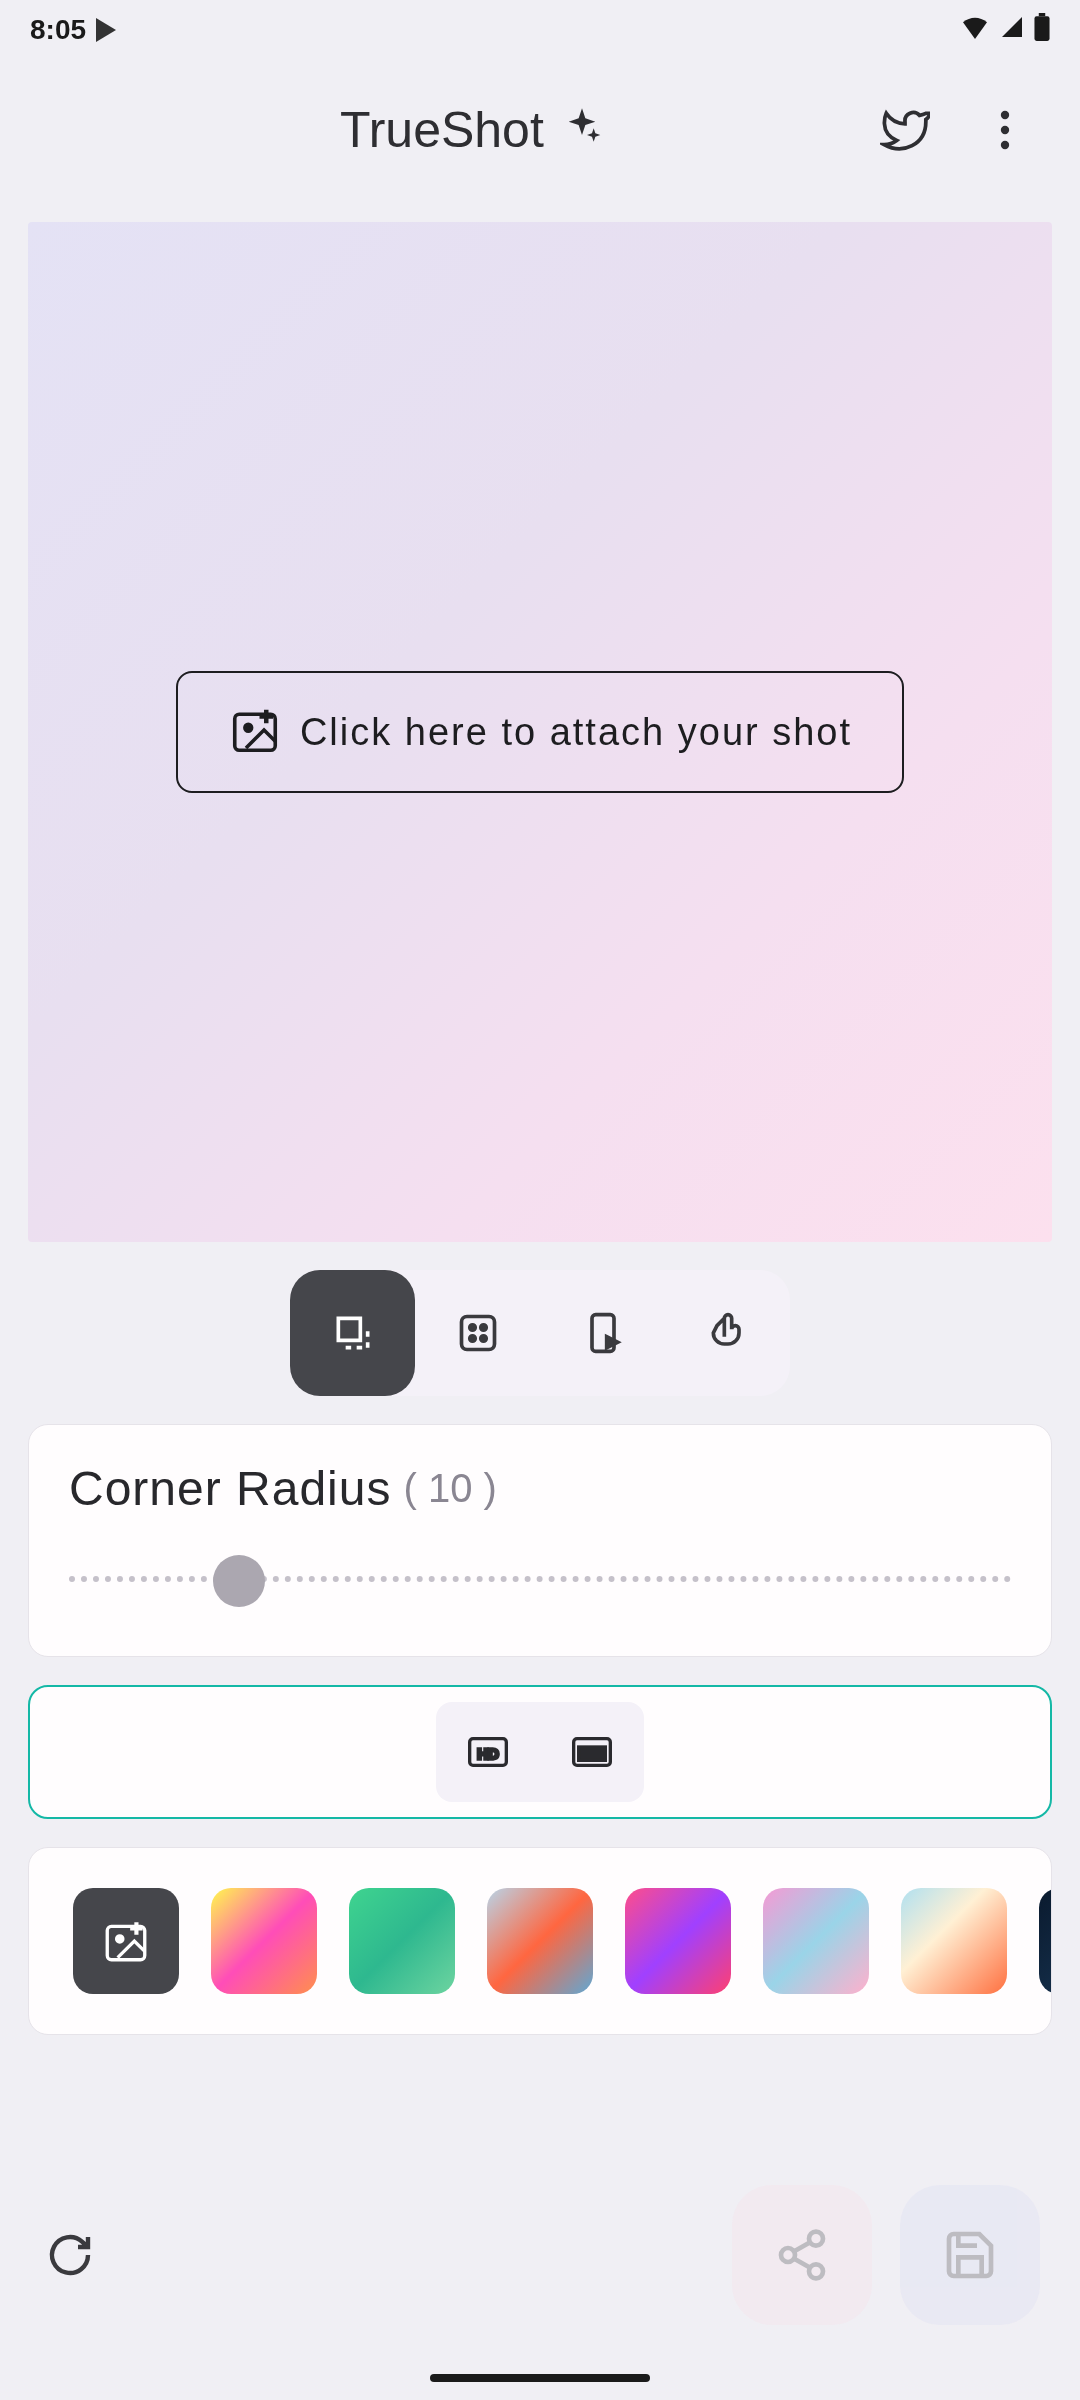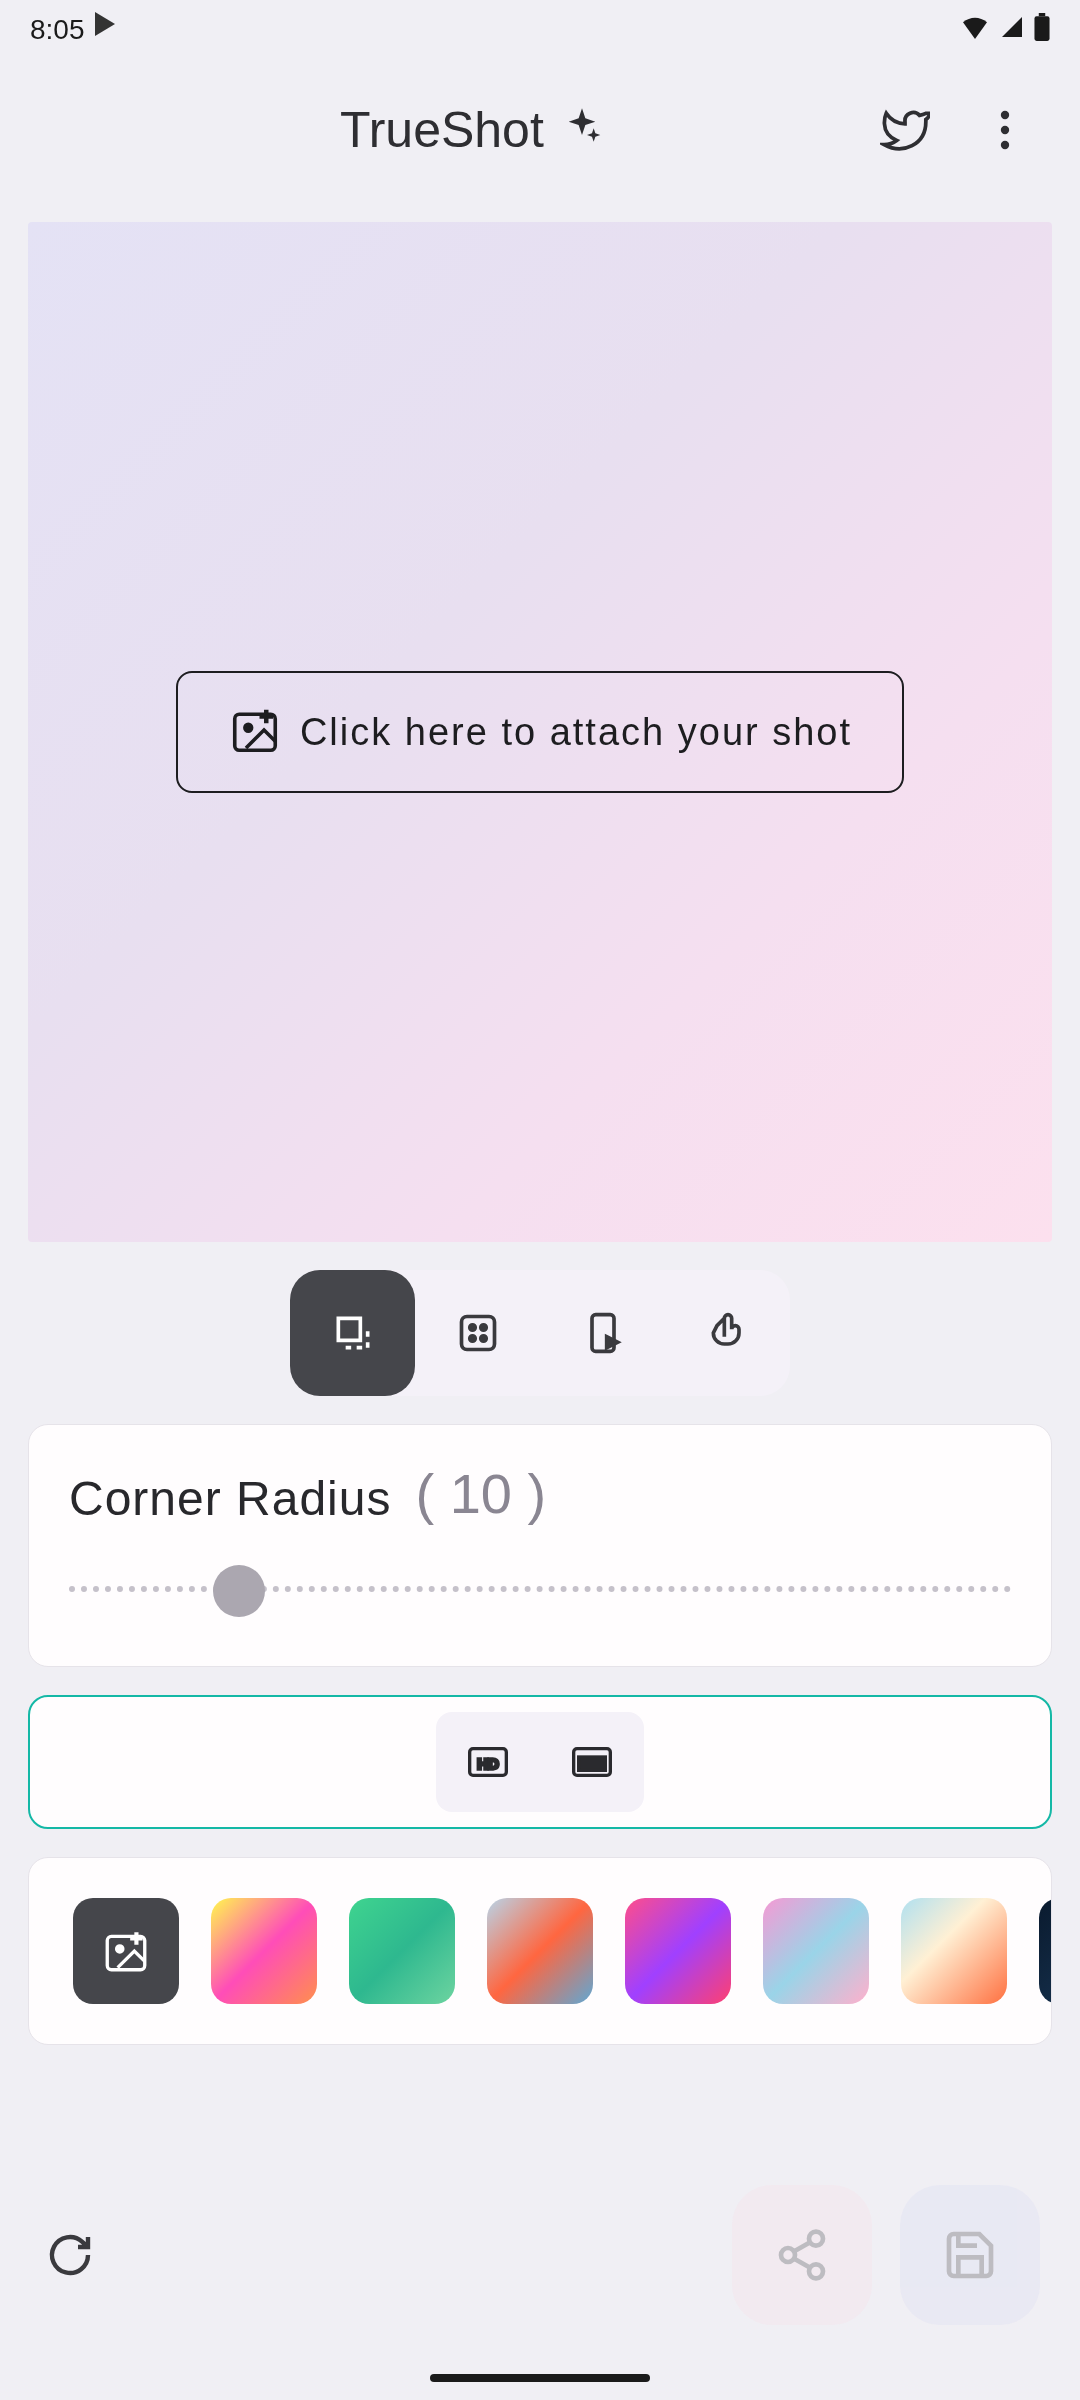--- a/index.html
+++ b/index.html
@@ -15,21 +15,21 @@
 
 .status-bar {
   height: 60px;
   display: flex;
   justify-content: space-between;
   align-items: center;
   padding: 0 30px;
   font-size: 28px;
   color: #1a1a1a;
 }
-.status-left { display: flex; align-items: flex-start; gap: 8px; }
+.status-left { display: flex; align-items: center; gap: 8px; font-weight: bold; }
 .status-right { display: flex; align-items: center; gap: 10px; }
 .triangle-icon {
   width: 0; height: 0;
   border-left: 12px solid transparent;
   border-right: 12px solid transparent;
   border-bottom: 20px solid #333;
   transform: rotate(90deg);
 }
 
 
@@ -112,30 +112,30 @@
 
 .panel {
   margin: 28px 28px 0 28px;
   background: #fffdfe;
   border: 1px solid #e6e3e9;
   border-radius: 20px;
   padding: 36px 40px 50px 40px;
 }
 .panel-header {
   display: flex;
-  align-items: flex-end;
-  gap: 24px;
+  align-items: center;
+  gap: 12px;
 }
 .panel-title {
   font-size: 48px;
   color: #28282c;
   letter-spacing: 1px;
 }
 .panel-value {
-  font-size: 56px;
+  font-size: 40px;
   color: #8a8692;
 }
 .slider-container {
   margin-top: 40px;
   position: relative;
   height: 50px;
 }
 .slider-track {
   position: absolute;
   top: 50%;

